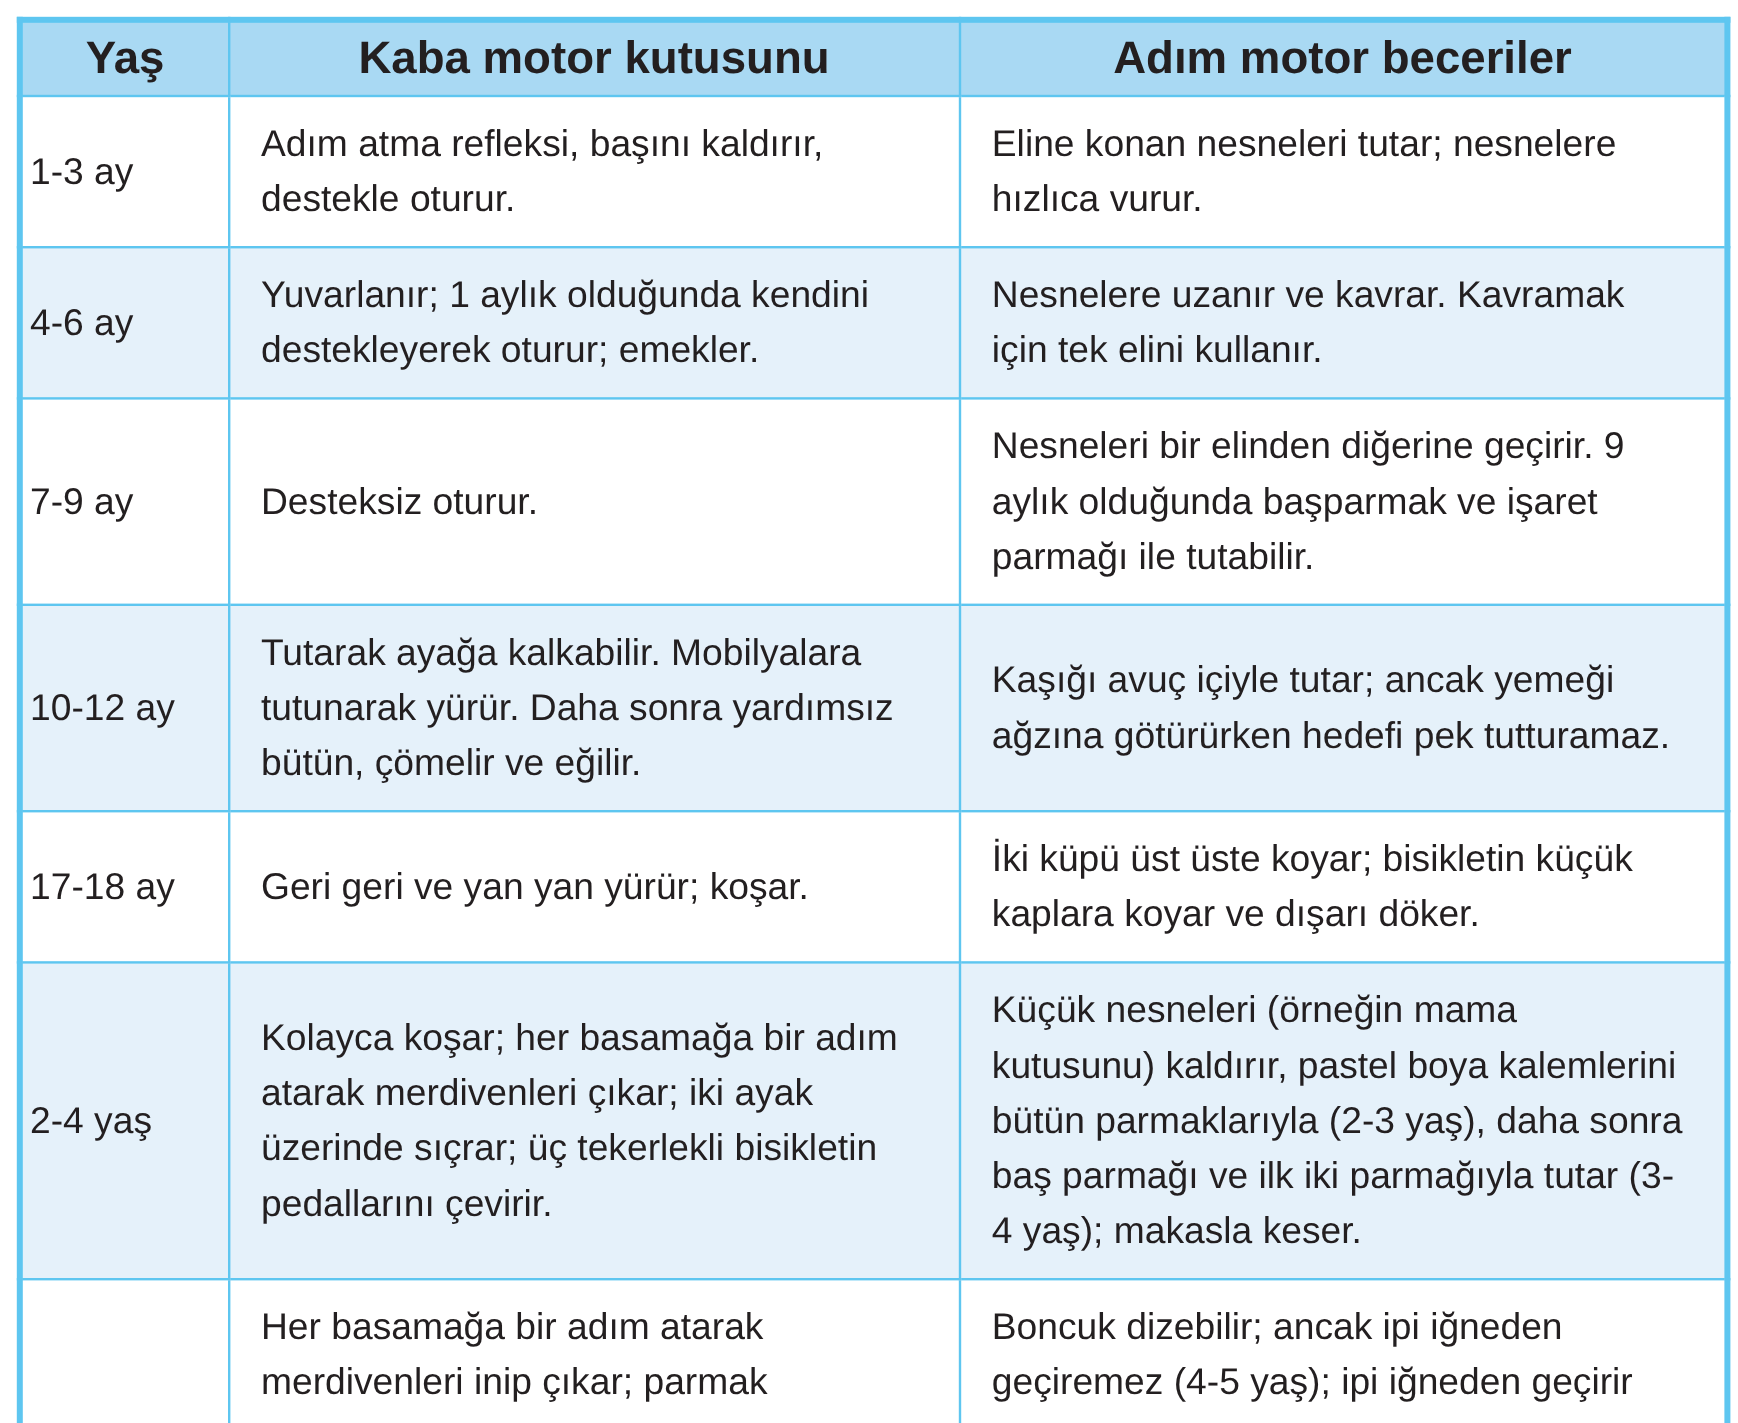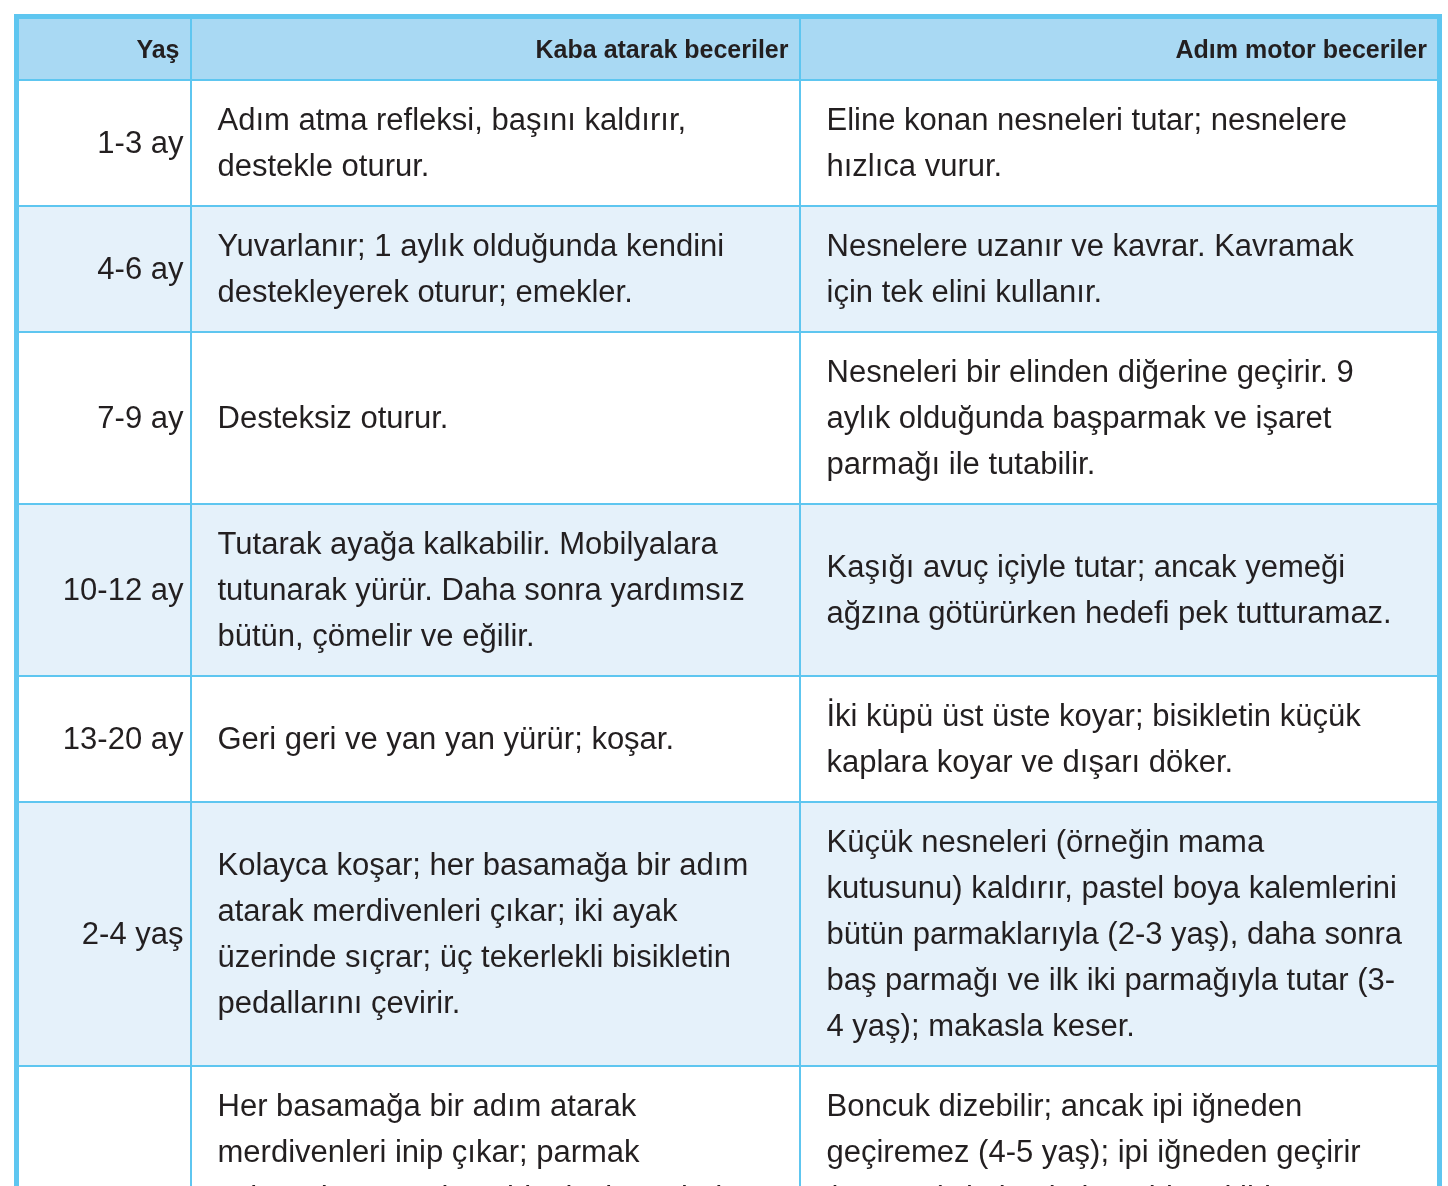--- a/index.html
+++ b/index.html
@@ -34,43 +34,43 @@
   col.col-fine  { width: 640px; }
   th, td {
     border: 2.5px solid var(--border-color);
     vertical-align: middle;
     font-size: 31px;
     line-height: 46px;
   }
   thead th {
     background: var(--header-bg);
     font-weight: bold;
-    font-size: 25px;
-    text-align: right;
+    font-size: 38px;
+    text-align: center;
     padding: 7px 10px;
     height: 50px;
   }
   tbody td { padding: 16px 30px 16px 26px; background: #ffffff; }
-  tbody td.age-cell { text-align: right; padding: 8px 6px; }
+  tbody td.age-cell { text-align: left; padding: 8px 6px; }
   tbody tr:nth-child(even) td { background: var(--stripe-bg); }
 </style>
 </head>
 <body>
 
 <div class="table-wrap">
   <table class="motor-table">
     <colgroup>
       <col class="col-age">
       <col class="col-gross">
       <col class="col-fine">
     </colgroup>
     <thead>
       <tr>
         <th>Yaş</th>
-        <th>Kaba atarak beceriler</th>
+        <th>Kaba motor kutusunu</th>
         <th>Adım motor beceriler</th>
       </tr>
     </thead>
     <tbody>
       <tr>
         <td class="age-cell">1-3 ay</td>
         <td>Adım atma refleksi, başını kaldırır, destekle oturur.</td>
         <td>Eline konan nesneleri tutar; nesnelere hızlıca vurur.</td>
       </tr>
       <tr>
@@ -82,21 +82,21 @@
         <td class="age-cell">7-9 ay</td>
         <td>Desteksiz oturur.</td>
         <td>Nesneleri bir elinden diğerine geçirir. 9 aylık olduğunda başparmak ve işaret parmağı ile tutabilir.</td>
       </tr>
       <tr>
         <td class="age-cell">10-12 ay</td>
         <td>Tutarak ayağa kalkabilir. Mobilyalara tutunarak yürür. Daha sonra yardımsız bütün, çömelir ve eğilir.</td>
         <td>Kaşığı avuç içiyle tutar; ancak yemeği ağzına götürürken hedefi pek tutturamaz.</td>
       </tr>
       <tr>
-        <td class="age-cell">13-20 ay</td>
+        <td class="age-cell">17-18 ay</td>
         <td>Geri geri ve yan yan yürür; koşar.</td>
         <td>İki küpü üst üste koyar; bisikletin küçük kaplara koyar ve dışarı döker.</td>
       </tr>
       <tr>
         <td class="age-cell">2-4 yaş</td>
         <td>Kolayca koşar; her basamağa bir adım atarak merdivenleri çıkar; iki ayak üzerinde sıçrar; üç tekerlekli bisikletin pedallarını çevirir.</td>
         <td>Küçük nesneleri (örneğin mama kutusunu) kaldırır, pastel boya kalemlerini bütün parmaklarıyla (2-3 yaş), daha sonra baş parmağı ve ilk iki parmağıyla tutar (3-4 yaş); makasla keser.</td>
       </tr>
       <tr>
         <td class="age-cell">4-7 yaş</td>

